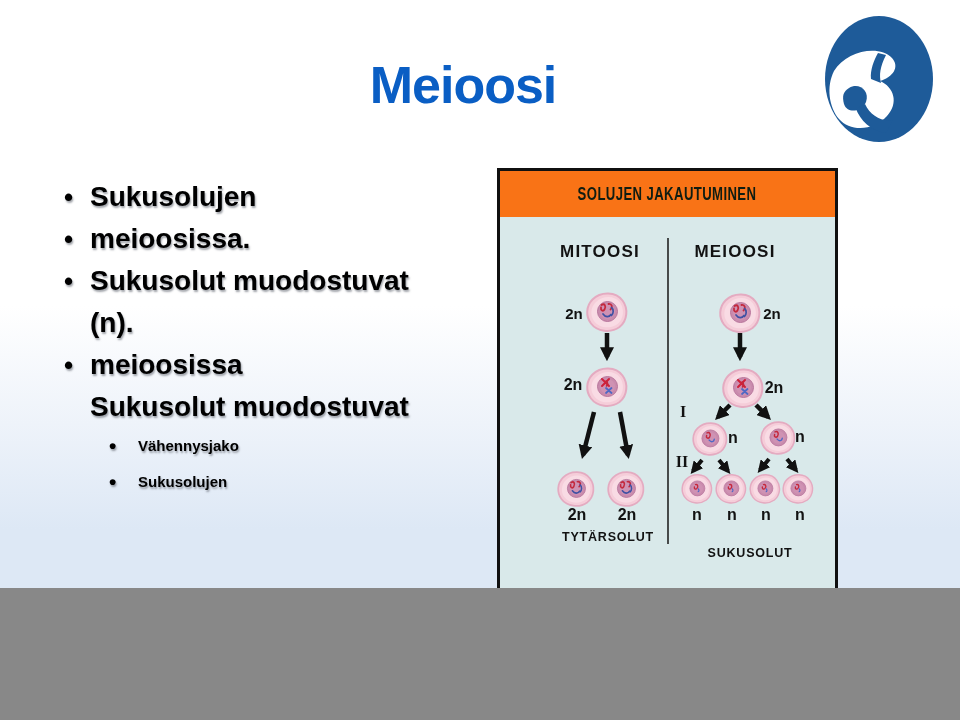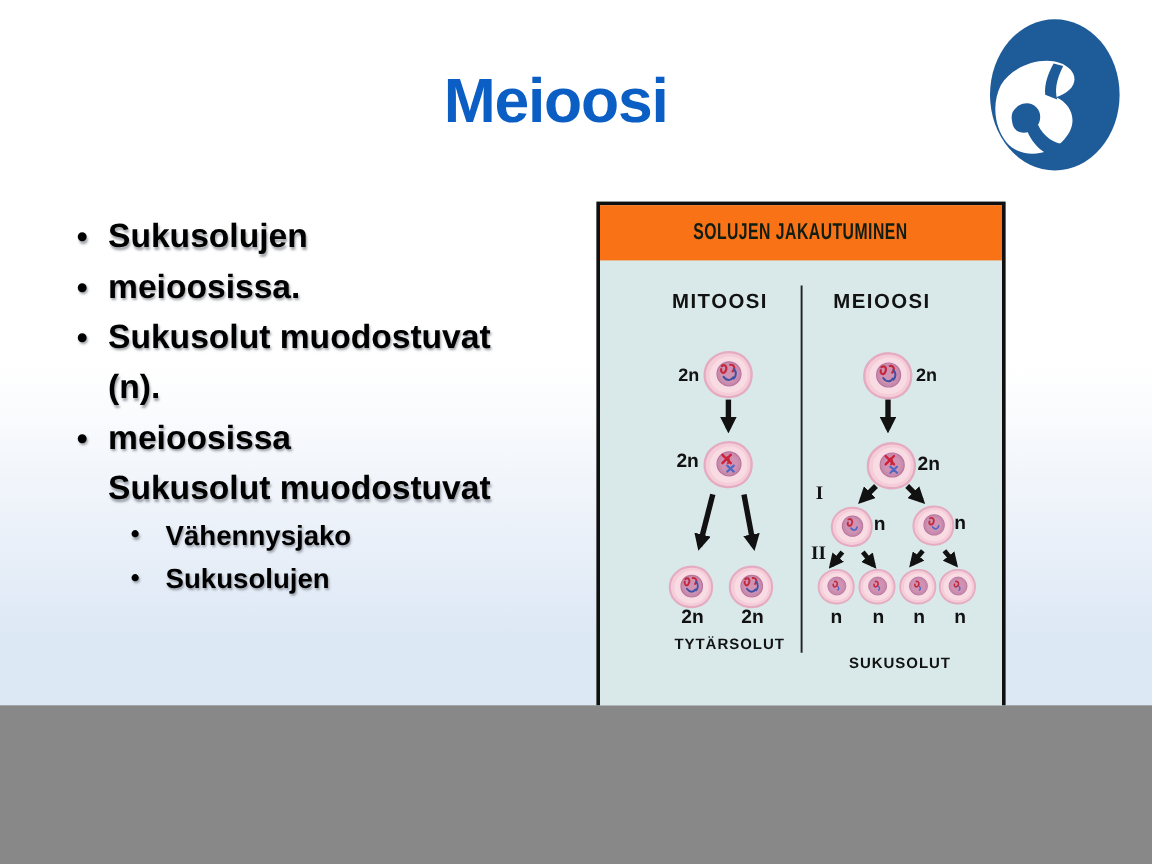--- a/index.html
+++ b/index.html
@@ -21,21 +21,21 @@
     position:absolute;left:64px;top:176px;width:392px;margin:0;padding:0;
     list-style:none;color:#000;
   }
   .bullets .line{display:block;}
   .bullets li{position:relative;font-weight:700;
     text-shadow:1px 2px 2px rgba(110,115,125,0.65);}
   .bullets li.l1{font-size:28px;line-height:42px;padding-left:26px;}
   .bullets li.l1::before{
     content:"\2022";position:absolute;left:0px;top:0;font-size:26px;line-height:42px;
   }
-  .bullets li.l2{font-size:23px;line-height:36px;margin-left:43px;padding-left:31px;}
+  .bullets li.l2{font-size:15px;line-height:36px;margin-left:43px;padding-left:31px;}
   .bullets li.l2::before{
     content:"\2022";position:absolute;left:2px;top:0;font-size:21px;line-height:36px;
   }
   
   .diagram{
     position:absolute;left:497px;top:168px;width:335px;height:448px;
     border:3px solid #101010;background:#d9e9ea;
   }
   .diagram-header{
     position:absolute;left:0;top:0;width:335px;height:46px;

